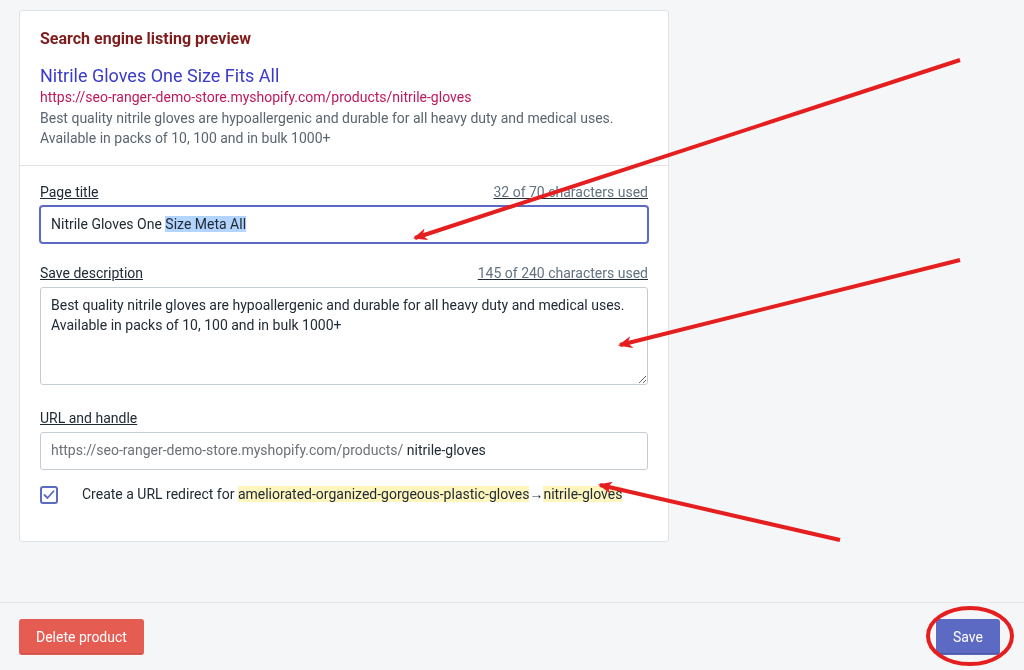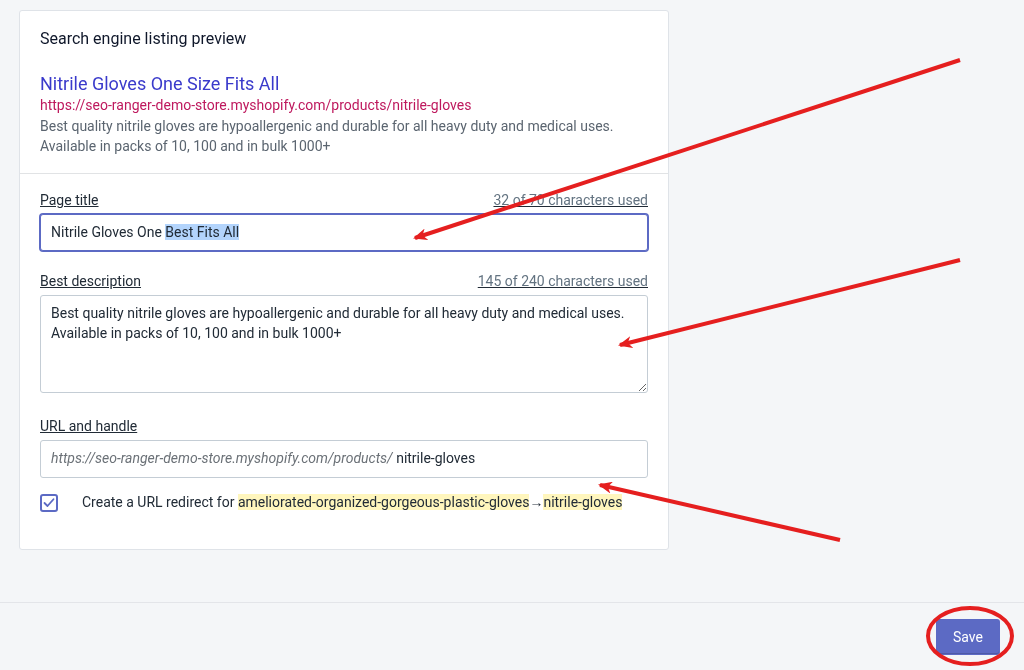--- a/index.html
+++ b/index.html
@@ -29,23 +29,23 @@
     box-shadow: 0 0 0 rgba(0,0,0,0);
   }
   .card .sec {
     padding: 18px 20px 16px 20px;
   }
   .card .sec + .sec {
     border-top: 1px solid #e1e3e5;
   }
   .card-title {
     font-size: 16px;
-    font-weight: 400;
-    color: #0f172a;
-    margin: 0 0 24px 0;
+    font-weight: 700;
+    color: #7f1d1d;
+    margin: 0 0 16px 0;
   }
   .serp-title {
     color: #3a3acb;
     font-size: 18px;
     line-height: 1.3;
     margin: 0 0 2px 0;
   }
   .serp-url {
     color: #be185d;
     font-size: 14px;
@@ -110,21 +110,21 @@
   .url-preview {
     width: 100%;
     font-size: 14px;
     color: #212b36;
     background: #fff;
     border: 1px solid #c4cdd5;
     border-radius: 3px;
     padding: 8px 10px;
     line-height: 1.4;
   }
-  .url-preview .base { color: #6b7177; font-style: italic; }
+  .url-preview .base { color: #6b7177; }
   .redirect-row {
     display: flex;
     align-items: flex-start;
     gap: 24px;
     margin-top: 14px;
     font-size: 14px;
     line-height: 1.5;
   }
   .cb {
     width: 18px;
@@ -204,27 +204,27 @@
     </div>
 
     <div class="sec">
 
       <div class="field-block">
         <div class="field-row">
           <div class="field-label">Page title</div>
           <div class="field-counter">32 of 70 characters used</div>
         </div>
         <div class="fake-input">
-          <span>Nitrile Gloves One </span><span class="sel">Best Fits All</span>
+          <span>Nitrile Gloves One </span><span class="sel">Size Meta All</span>
         </div>
       </div>
 
       <div class="field-block">
         <div class="field-row">
-          <div class="field-label">Best description</div>
+          <div class="field-label">Save description</div>
           <div class="field-counter">145 of 240 characters used</div>
         </div>
         <textarea class="textarea" style="">Best quality nitrile gloves are hypoallergenic and durable for all heavy duty and medical uses.  Available in packs of 10, 100 and in bulk 1000+</textarea>
       </div>
 
       <div class="field-block">
         <div class="field-row">
           <div class="field-label">URL and handle</div>
         </div>
         <div class="url-preview">
@@ -240,20 +240,21 @@
           <span>
             <span>Create a URL redirect for </span><span class="diff-old">ameliorated-organized-gorgeous-plastic-gloves</span><span>→</span><span class="diff-new">nitrile-gloves</span>
           </span>
         </div>
       </div>
 
     </div>
   </div>
 
   <div class="action-bar">
+    <div class="btn btn-danger-outline">Delete product</div>
     <div class="btn btn-primary">Save</div>
   </div>
 
   <svg class="anno" width="1024" height="670">
     <defs>
       <marker id="ah" markerWidth="14" markerHeight="12" refX="12" refY="6" orient="auto" markerUnits="userSpaceOnUse">
         <path d="M0,0 L14,6 L0,12 L4,6 Z" fill="#e51f1f"></path>
       </marker>
     </defs>
 

